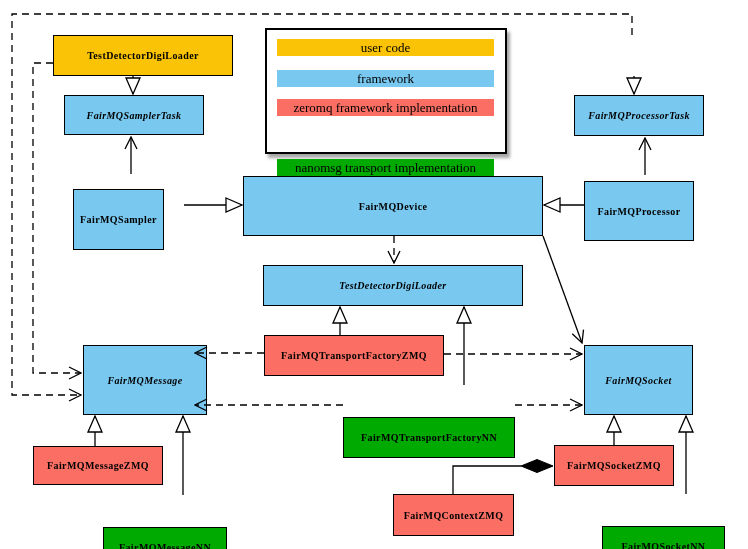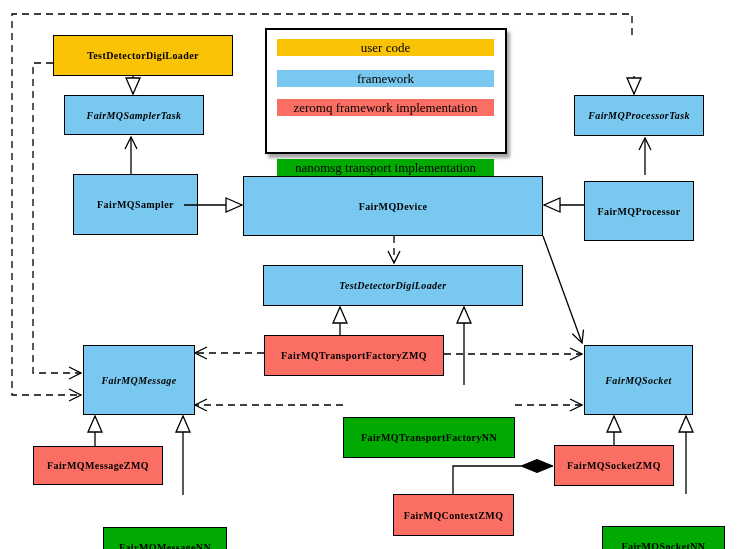--- a/index.html
+++ b/index.html
@@ -88,33 +88,33 @@
     <div class="legend-bar cat-nanomsg" style="top:97px">nanomsg transport implementation</div>
   </div>
 
   <div class="node cat-user_code" style="left:53px;top:35px;width:180px;height:41px">TestDetectorDigiLoader</div>
 
 
   <div class="node cat-framework abstract" style="left:64px;top:95px;width:140px;height:40px">FairMQSamplerTask</div>
 
   <div class="node cat-framework abstract" style="left:574px;top:95px;width:130px;height:41px">FairMQProcessorTask</div>
 
-  <div class="node cat-framework" style="left:73px;top:174px;width:125px;height:61px">FairMQSampler</div>
+  <div class="node cat-framework" style="left:73px;top:189px;width:91px;height:61px">FairMQSampler</div>
 
   <div class="node cat-framework" style="left:243px;top:176px;width:300px;height:60px">FairMQDevice</div>
 
   <div class="node cat-framework" style="left:584px;top:181px;width:110px;height:60px">FairMQProcessor</div>
 
   <div class="node cat-framework abstract" style="left:263px;top:265px;width:260px;height:41px">TestDetectorDigiLoader</div>
 
   <div class="node cat-zeromq" style="left:264px;top:335px;width:180px;height:41px">FairMQTransportFactoryZMQ</div>
 
   <div class="node cat-nanomsg" style="left:343px;top:385px;width:172px;height:41px">FairMQTransportFactoryNN</div>
 
-  <div class="node cat-framework abstract" style="left:83px;top:345px;width:112px;height:70px">FairMQMessage</div>
+  <div class="node cat-framework abstract" style="left:83px;top:345px;width:124px;height:70px">FairMQMessage</div>
 
   <div class="node cat-framework abstract" style="left:584px;top:345px;width:109px;height:70px">FairMQSocket</div>
 
   <div class="node cat-zeromq" style="left:33px;top:446px;width:130px;height:39px">FairMQMessageZMQ</div>
 
   <div class="node cat-nanomsg" style="left:103px;top:495px;width:124px;height:41px">FairMQMessageNN</div>
 
   <div class="node cat-nanomsg" style="left:602px;top:494px;width:123px;height:41px">FairMQSocketNN</div>
 
   <div class="node cat-zeromq" style="left:554px;top:445px;width:120px;height:41px">FairMQSocketZMQ</div>

